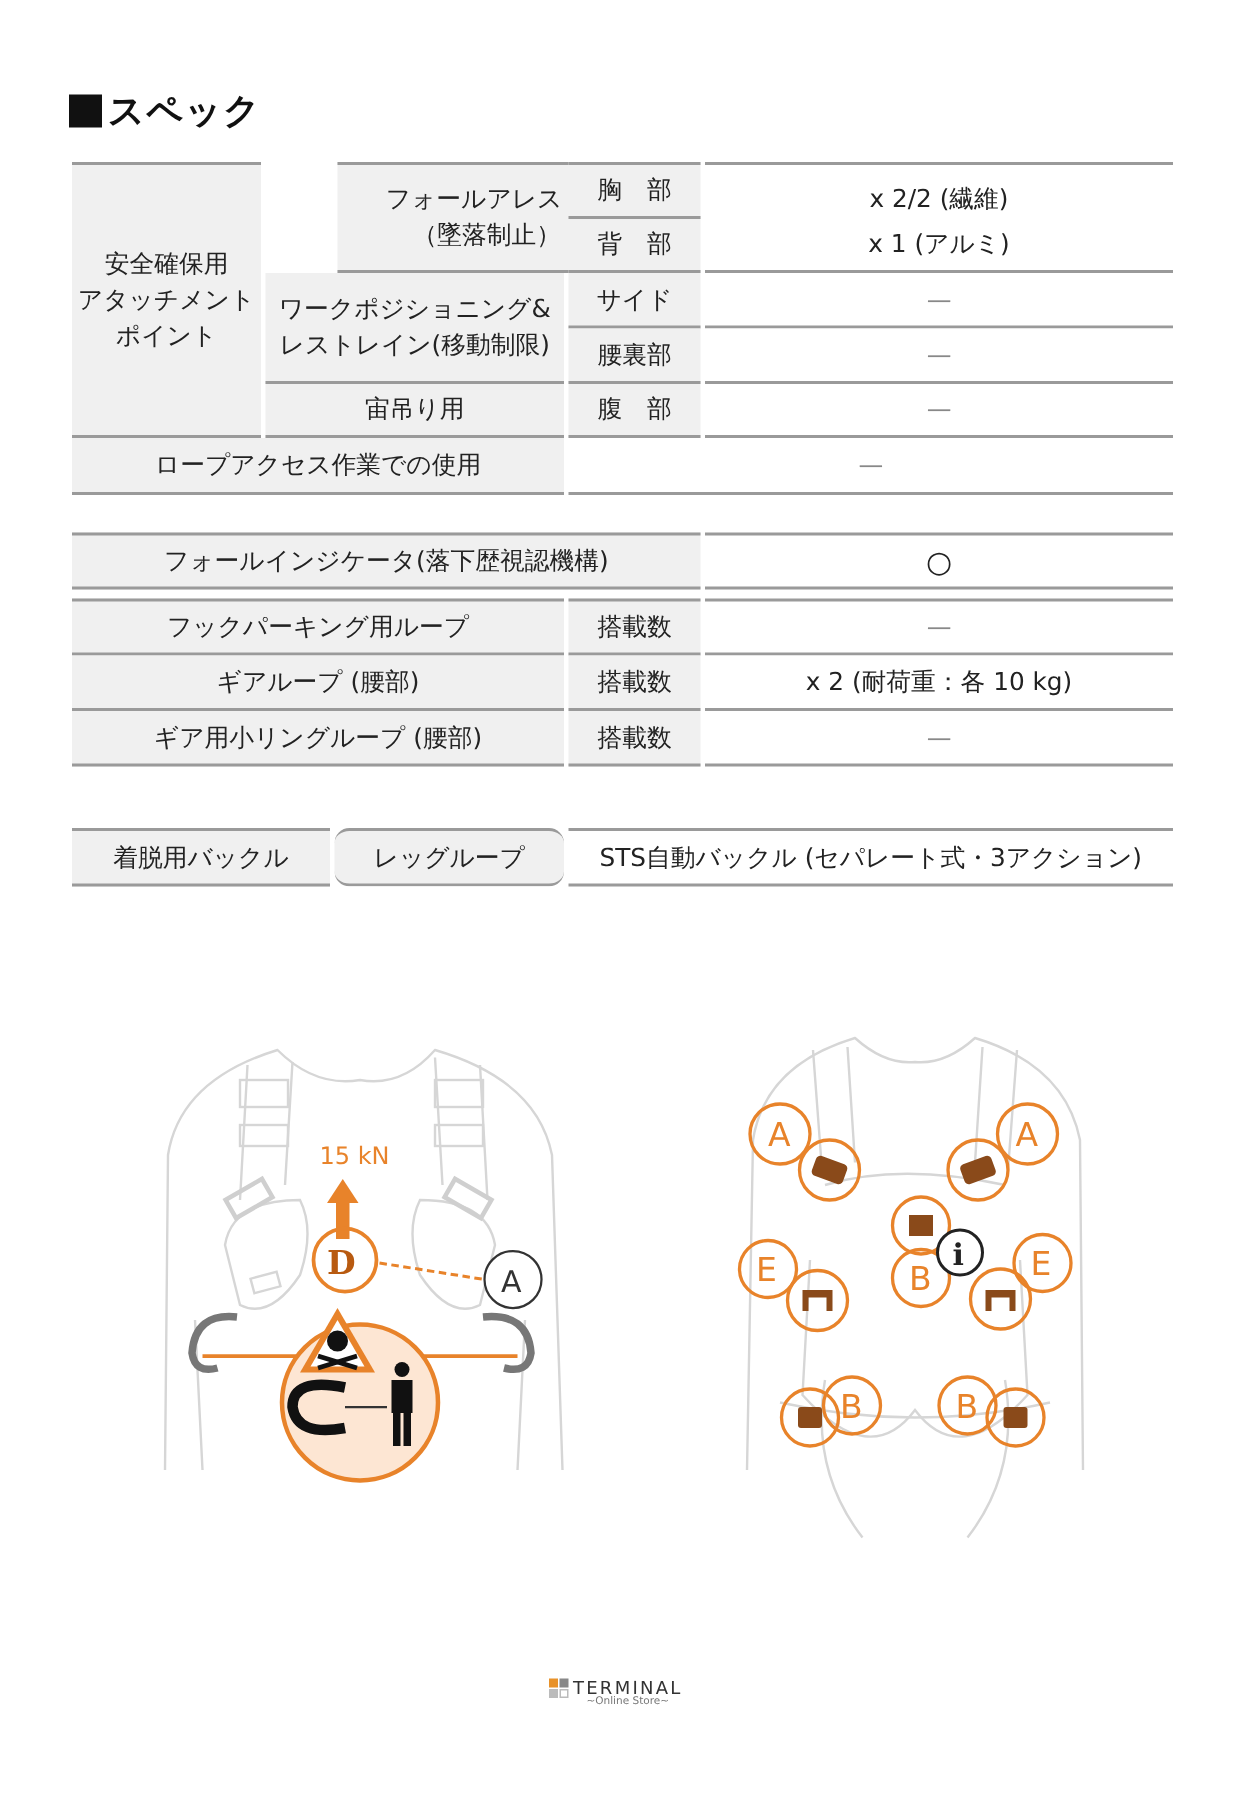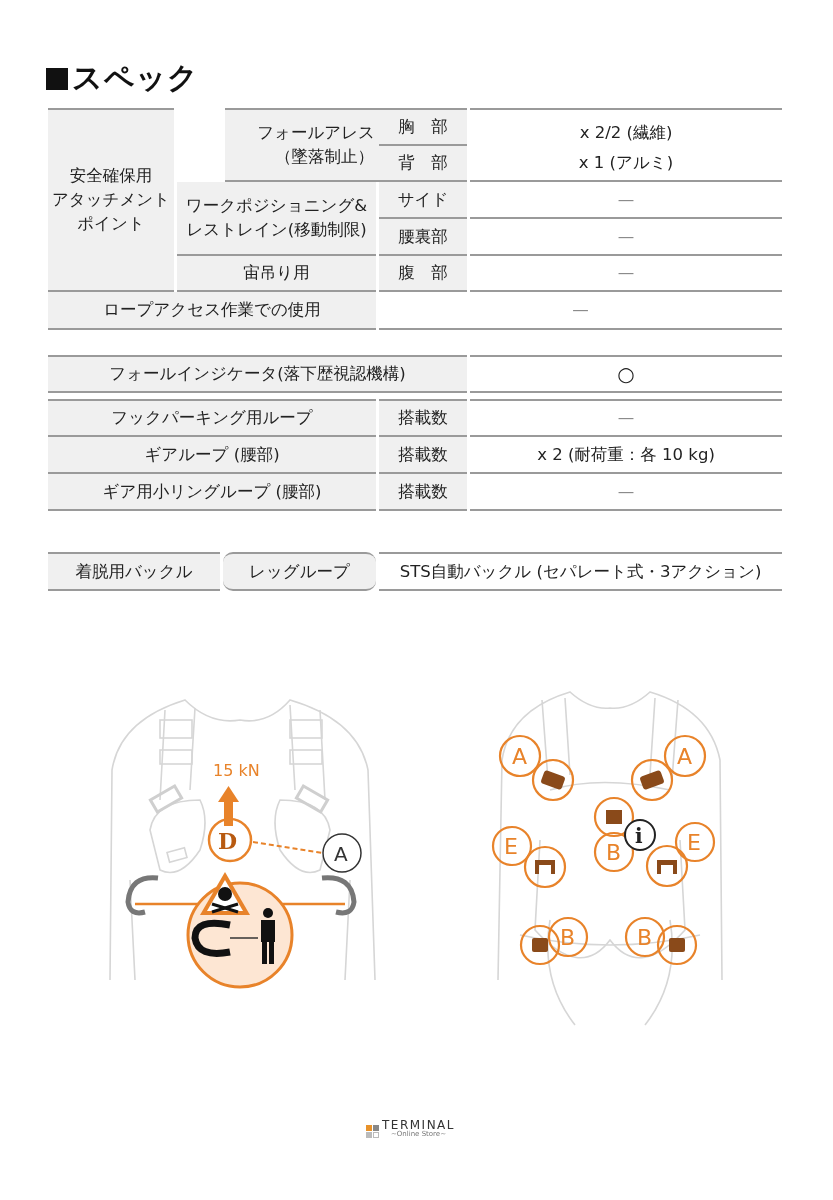--- a/index.html
+++ b/index.html
@@ -1,32 +1,32 @@
 <!DOCTYPE html>
 <html><head>
 <meta charset="utf-8">
 <style>
   html, body { margin: 0; padding: 0; background: #ffffff; }
   body { width: 833px; height: 1200px; position: relative; overflow: hidden;
          font-family: "DejaVu Sans", "Liberation Sans", sans-serif; color: #222; }
-  .title { position: absolute; left: 46px; top: 58px; font-size: 30px; font-weight: bold;
+  .title { position: absolute; left: 46px; top: 58px; font-size: 24px; font-weight: bold;
            color: #111; letter-spacing: 1px; display: flex; align-items: center; }
   .title .sq { display: inline-block; width: 22px; height: 22px; background: #111; margin-right: 4px; }
 
   .grid { position: absolute; left: 48px; width: 734px; }
   .cell { position: absolute; box-sizing: border-box; display: flex; align-items: center;
           justify-content: center; text-align: center; font-size: 16.5px; line-height: 1.45;
           border-top: 2px solid #9a9a9a; border-bottom: 2px solid #9a9a9a; }
   .cell.g { background: #f0f0f0; }
   .cell.w { background: #ffffff; }
   .cell.nb-top { border-top: none; }
   .dash { color: #888; }
 
   .illus { position: absolute; }
-  .logo { position: absolute; left: 366px; top: 1119px; display: flex; align-items: flex-end; }
+  .logo { position: absolute; left: 366px; top: 1119px; display: flex; align-items: flex-start; }
   .logo .mark { display: grid; grid-template-columns: 6px 6px; grid-template-rows: 6px 6px; gap: 1px; margin-right: 3px; }
   .logo .mark span { display: block; }
   .logo .txt { display: flex; flex-direction: column; line-height: 1; }
   .logo .big { font-size: 12px; letter-spacing: 1.5px; color: #333; }
   .logo .small { font-size: 7px; color: #777; text-align: center; }
 </style>
 </head>
 <body>
 
 <div class="title">

